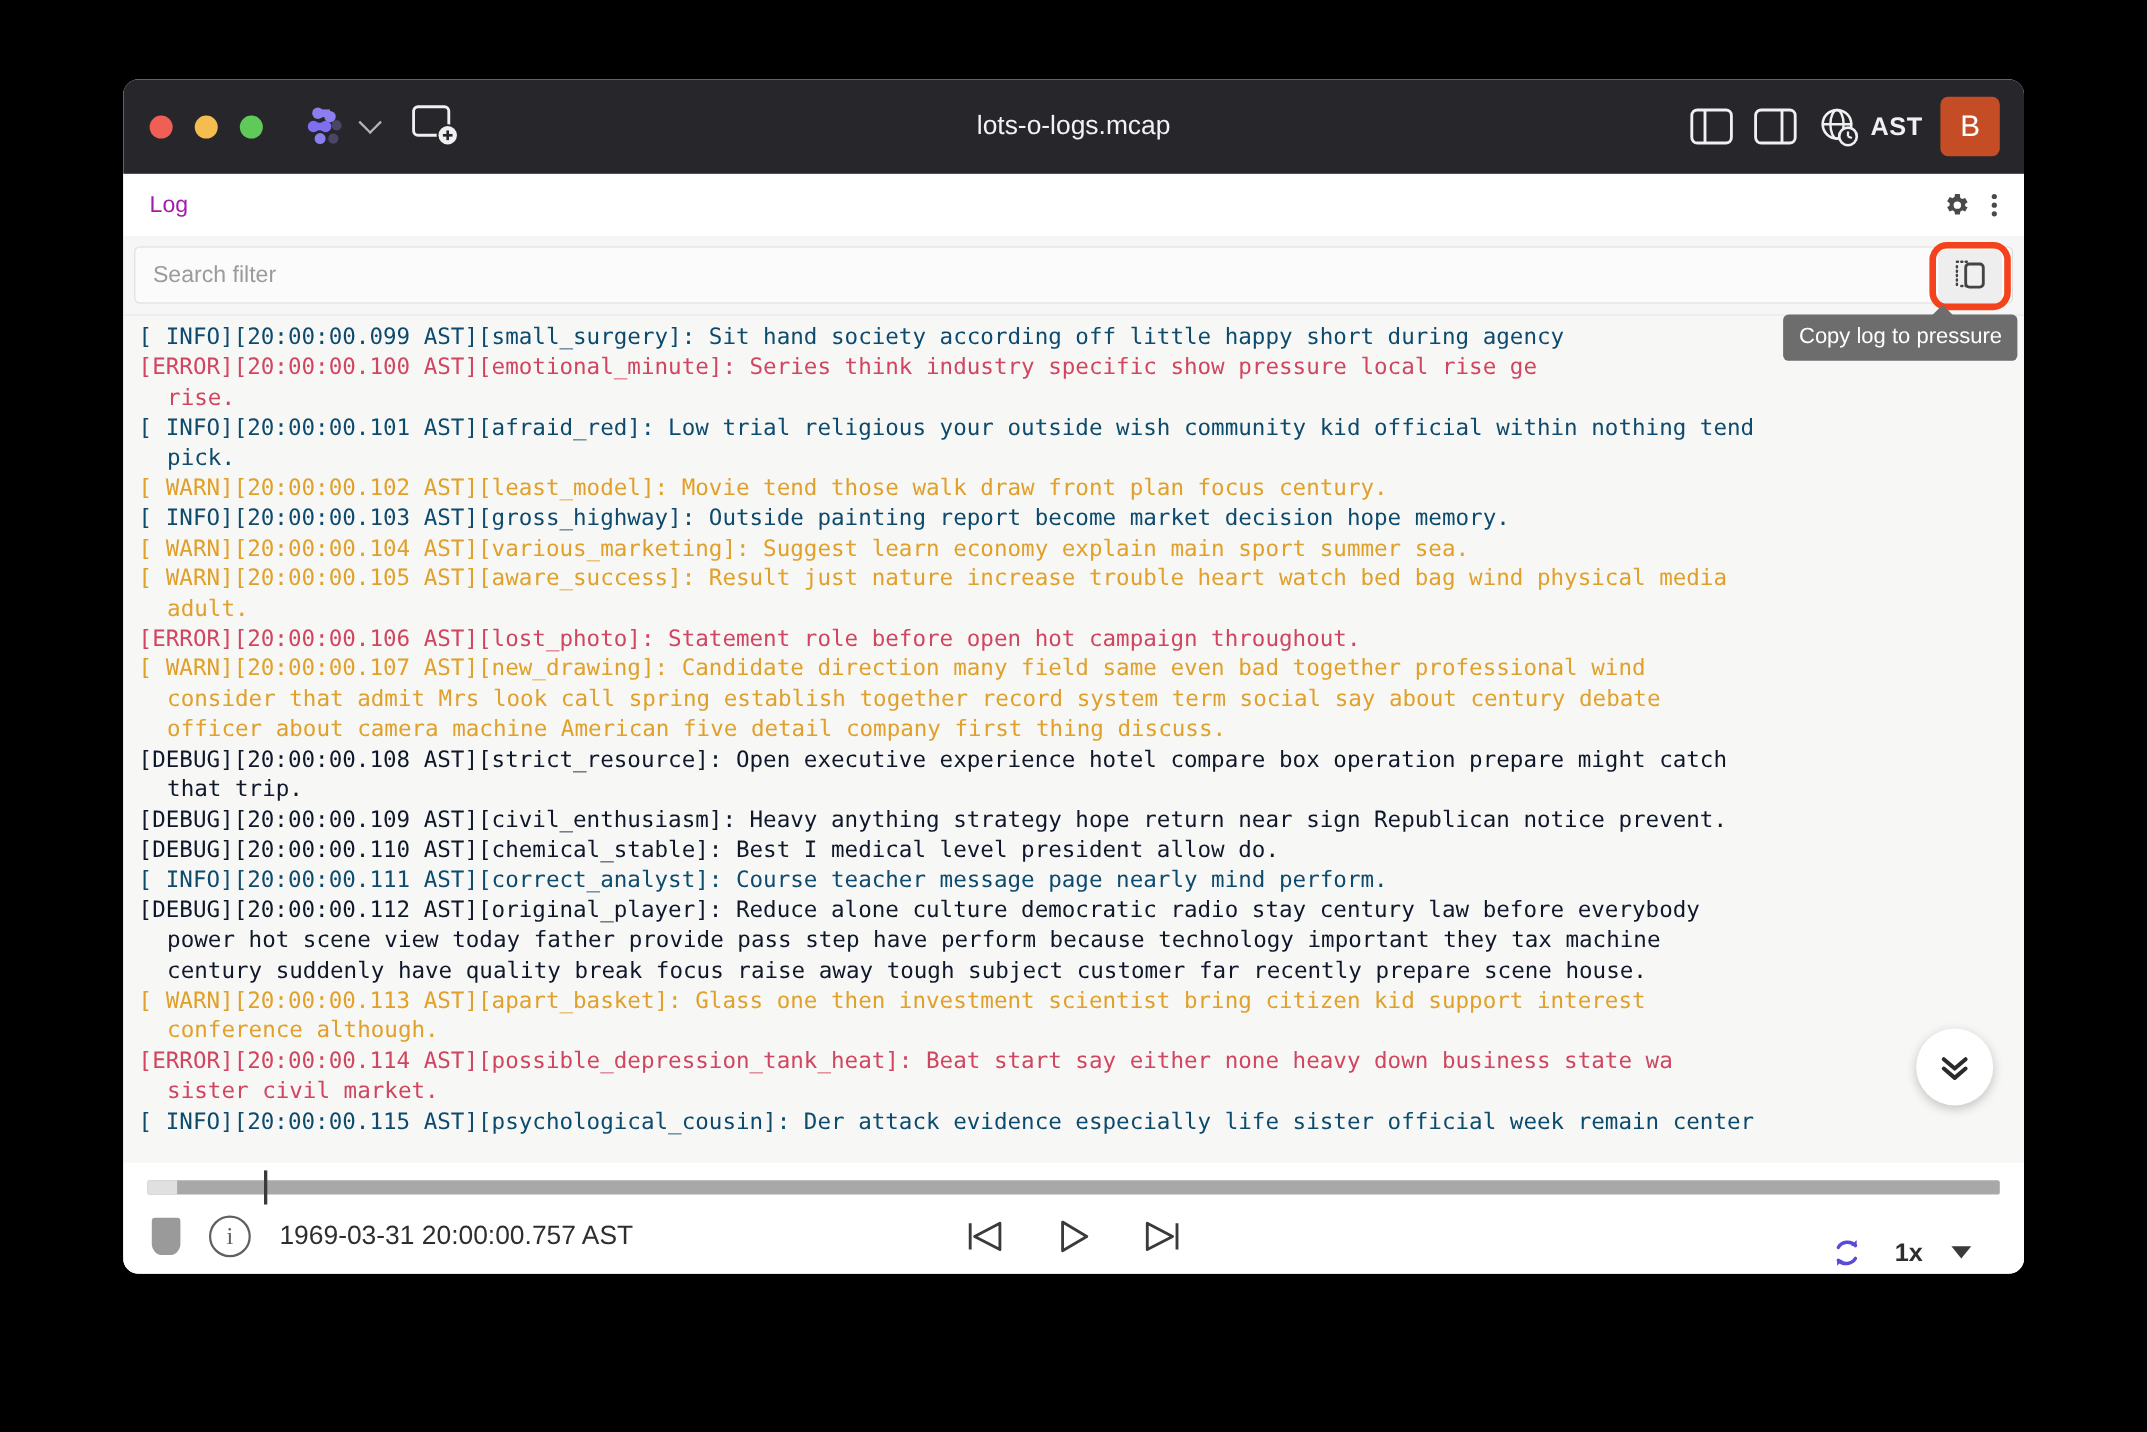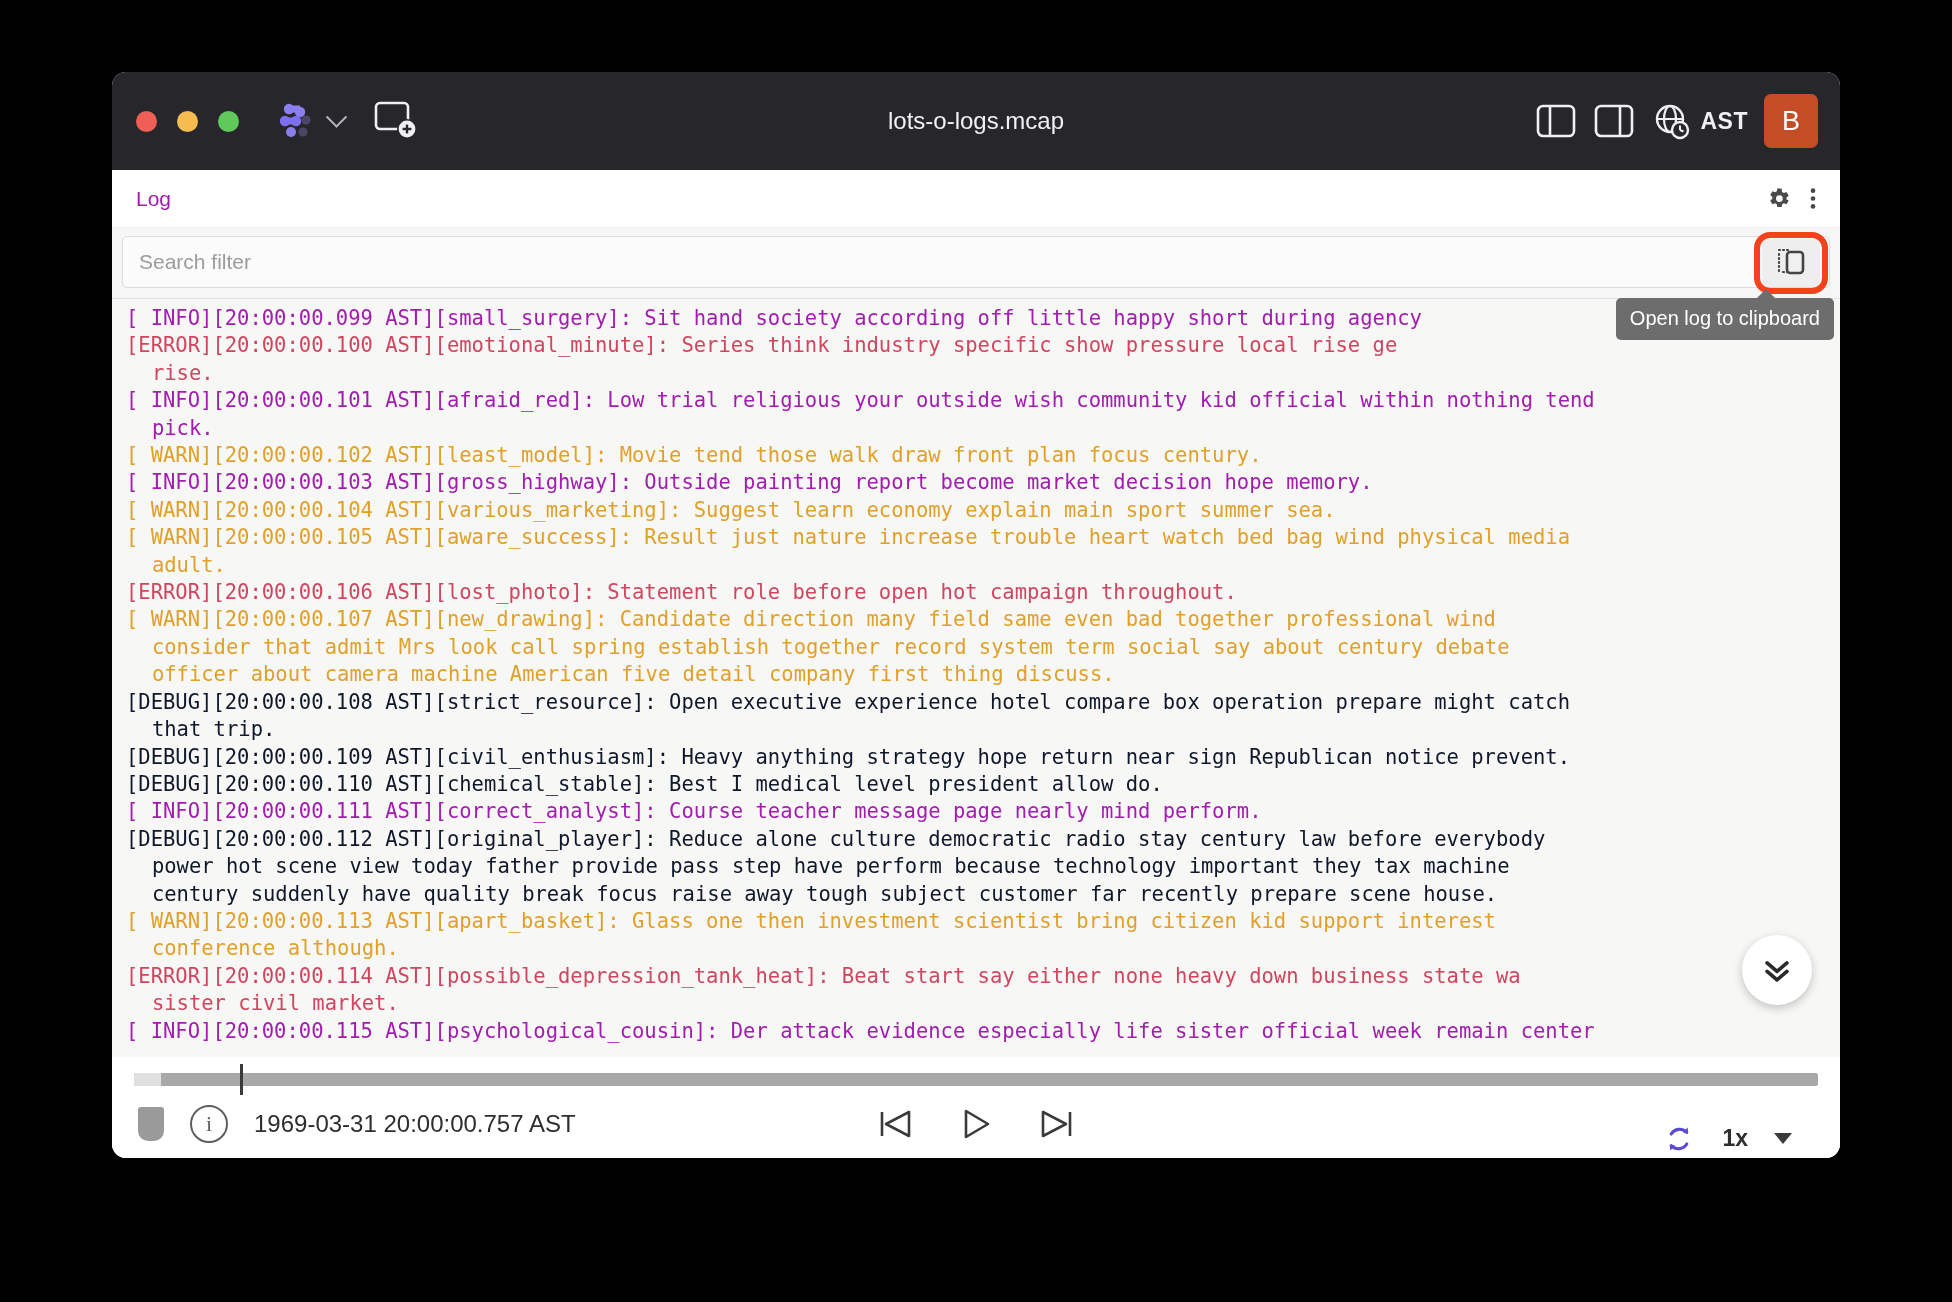--- a/index.html
+++ b/index.html
@@ -17,21 +17,21 @@
     background: #ffffff;
     border-radius: 14px;
     overflow: hidden;
     display: flex;
     flex-direction: column;
     box-shadow: 0 10px 40px rgba(0,0,0,.6);
   }
 
   
   #titlebar {
-    height: 98px;
+    height: 86px;
     background: #27272b;
     display: flex;
     align-items: center;
     flex: 0 0 auto;
     position: relative;
     padding: 0 0 0 24px;
   }
   .traffic { display: flex; gap: 20px; align-items: center; }
   .tl { width: 21px; height: 21px; border-radius: 50%; }
   .tl.red { background: #ef5f56; }
@@ -128,21 +128,21 @@
     overflow: hidden; padding: 6px 0 0 0;
   }
   #log-lines {
     font-family: "DejaVu Sans Mono", "Liberation Mono", monospace;
     font-size: 20.5px; line-height: 27.4px;
     padding: 0 10px 0 14px;
     white-space: pre-wrap;
   }
   .logline { display: block; }
   .wrapline { padding-left: 2.1ch; text-indent: 0; }
-  .lvl-INFO  { color: #a21caf; }
+  .lvl-INFO  { color: #0c4a6e; }
   .lvl-WARN  { color: #e0a02a; }
   .lvl-ERROR { color: #d0455f; }
   .lvl-DEBUG { color: #0f172a; }
 
   #scroll-bottom-fab {
     position: absolute; right: 28px; bottom: 52px;
     width: 70px; height: 70px; border-radius: 50%; background: #fff;
     box-shadow: 0 3px 10px rgba(0,0,0,.22);
     display: flex; align-items: center; justify-content: center; cursor: pointer;
   }
@@ -265,21 +265,21 @@
     <div id="copy-btn-wrap">
       <div id="copy-btn">
         <svg width="30" height="32" viewBox="0 0 30 32">
           <path d="M3 3 h1 M7 3 h1 M11 3 h1 M3 7 v1 M3 11 v1 M3 15 v1 M3 19 v1 M3 23 v1 M7 25 h1 M11 25 h1" stroke="#444" stroke-width="2.2" stroke-linecap="round" fill="none"></path>
           <rect x="11" y="5" width="16" height="21" rx="3.2" fill="#f0f0f0" stroke="#444" stroke-width="2.6"></rect>
         </svg>
       </div>
       <div id="copy-highlight-ring"></div>
     </div>
 
-    <div id="tooltip">Open log to clipboard</div>
+    <div id="tooltip">Copy log to pressure</div>
   </div>
 
   <div id="log-body">
     <div id="log-lines"><div class="logline lvl-INFO">[ INFO][20:00:00.099 AST][small_surgery]: Sit hand society according off little happy short during agency</div><div class="logline lvl-ERROR">[ERROR][20:00:00.100 AST][emotional_minute]: Series think industry specific show pressure local rise ge</div><div class="logline lvl-ERROR wrapline">rise.</div><div class="logline lvl-INFO">[ INFO][20:00:00.101 AST][afraid_red]: Low trial religious your outside wish community kid official within nothing tend</div><div class="logline lvl-INFO wrapline">pick.</div><div class="logline lvl-WARN">[ WARN][20:00:00.102 AST][least_model]: Movie tend those walk draw front plan focus century.</div><div class="logline lvl-INFO">[ INFO][20:00:00.103 AST][gross_highway]: Outside painting report become market decision hope memory.</div><div class="logline lvl-WARN">[ WARN][20:00:00.104 AST][various_marketing]: Suggest learn economy explain main sport summer sea.</div><div class="logline lvl-WARN">[ WARN][20:00:00.105 AST][aware_success]: Result just nature increase trouble heart watch bed bag wind physical media</div><div class="logline lvl-WARN wrapline">adult.</div><div class="logline lvl-ERROR">[ERROR][20:00:00.106 AST][lost_photo]: Statement role before open hot campaign throughout.</div><div class="logline lvl-WARN">[ WARN][20:00:00.107 AST][new_drawing]: Candidate direction many field same even bad together professional wind</div><div class="logline lvl-WARN wrapline">consider that admit Mrs look call spring establish together record system term social say about century debate</div><div class="logline lvl-WARN wrapline">officer about camera machine American five detail company first thing discuss.</div><div class="logline lvl-DEBUG">[DEBUG][20:00:00.108 AST][strict_resource]: Open executive experience hotel compare box operation prepare might catch</div><div class="logline lvl-DEBUG wrapline">that trip.</div><div class="logline lvl-DEBUG">[DEBUG][20:00:00.109 AST][civil_enthusiasm]: Heavy anything strategy hope return near sign Republican notice prevent.</div><div class="logline lvl-DEBUG">[DEBUG][20:00:00.110 AST][chemical_stable]: Best I medical level president allow do.</div><div class="logline lvl-INFO">[ INFO][20:00:00.111 AST][correct_analyst]: Course teacher message page nearly mind perform.</div><div class="logline lvl-DEBUG">[DEBUG][20:00:00.112 AST][original_player]: Reduce alone culture democratic radio stay century law before everybody</div><div class="logline lvl-DEBUG wrapline">power hot scene view today father provide pass step have perform because technology important they tax machine</div><div class="logline lvl-DEBUG wrapline">century suddenly have quality break focus raise away tough subject customer far recently prepare scene house.</div><div class="logline lvl-WARN">[ WARN][20:00:00.113 AST][apart_basket]: Glass one then investment scientist bring citizen kid support interest</div><div class="logline lvl-WARN wrapline">conference although.</div><div class="logline lvl-ERROR">[ERROR][20:00:00.114 AST][possible_depression_tank_heat]: Beat start say either none heavy down business state wa</div><div class="logline lvl-ERROR wrapline">sister civil market.</div><div class="logline lvl-INFO">[ INFO][20:00:00.115 AST][psychological_cousin]: Der attack evidence especially life sister official week remain center</div></div>
     <div id="scroll-bottom-fab">
       <svg width="34" height="34" viewBox="0 0 24 24">
         <path d="M5 7l7 6 7-6M5 13l7 6 7-6" fill="none" stroke="#2b2b2b" stroke-width="2.6" stroke-linecap="round" stroke-linejoin="round"></path>
       </svg>
     </div>
   </div>

